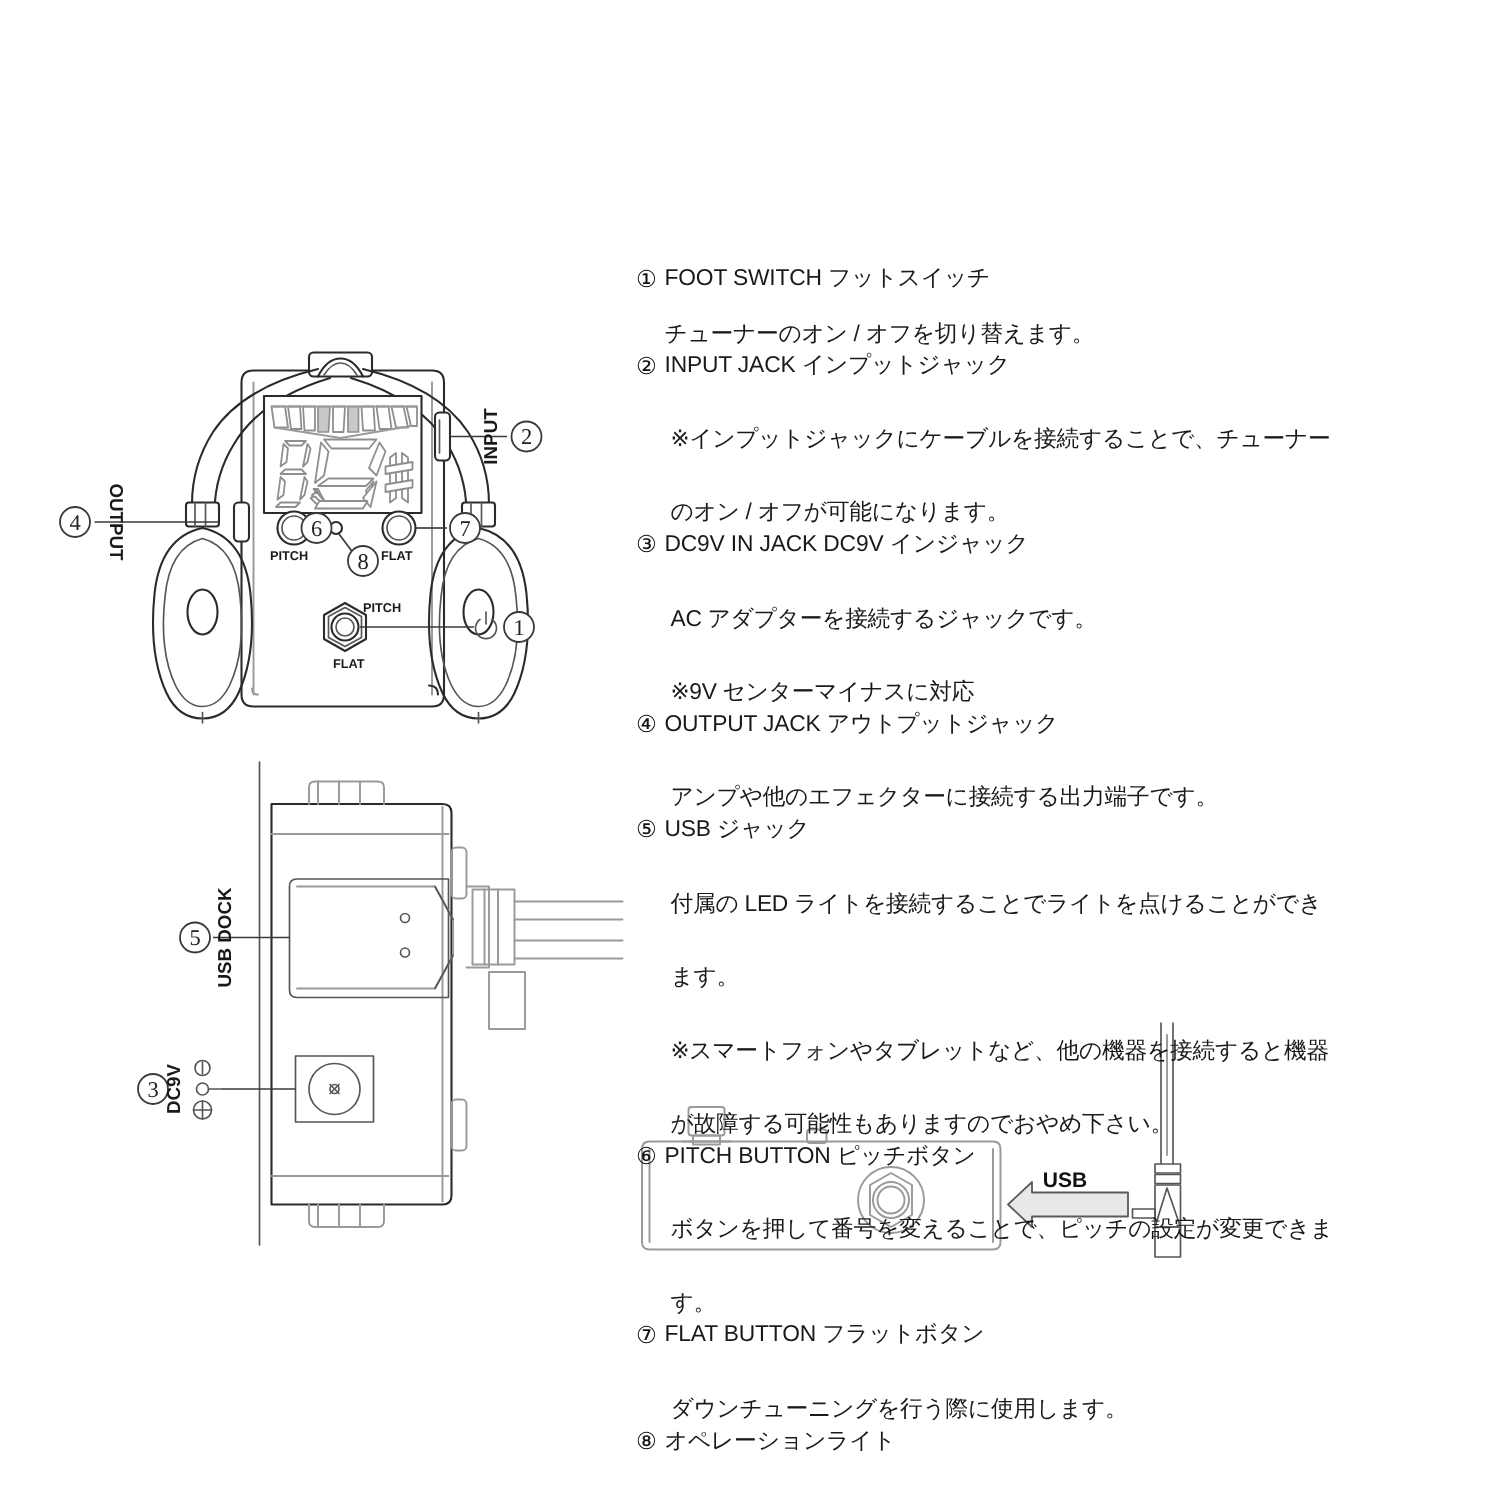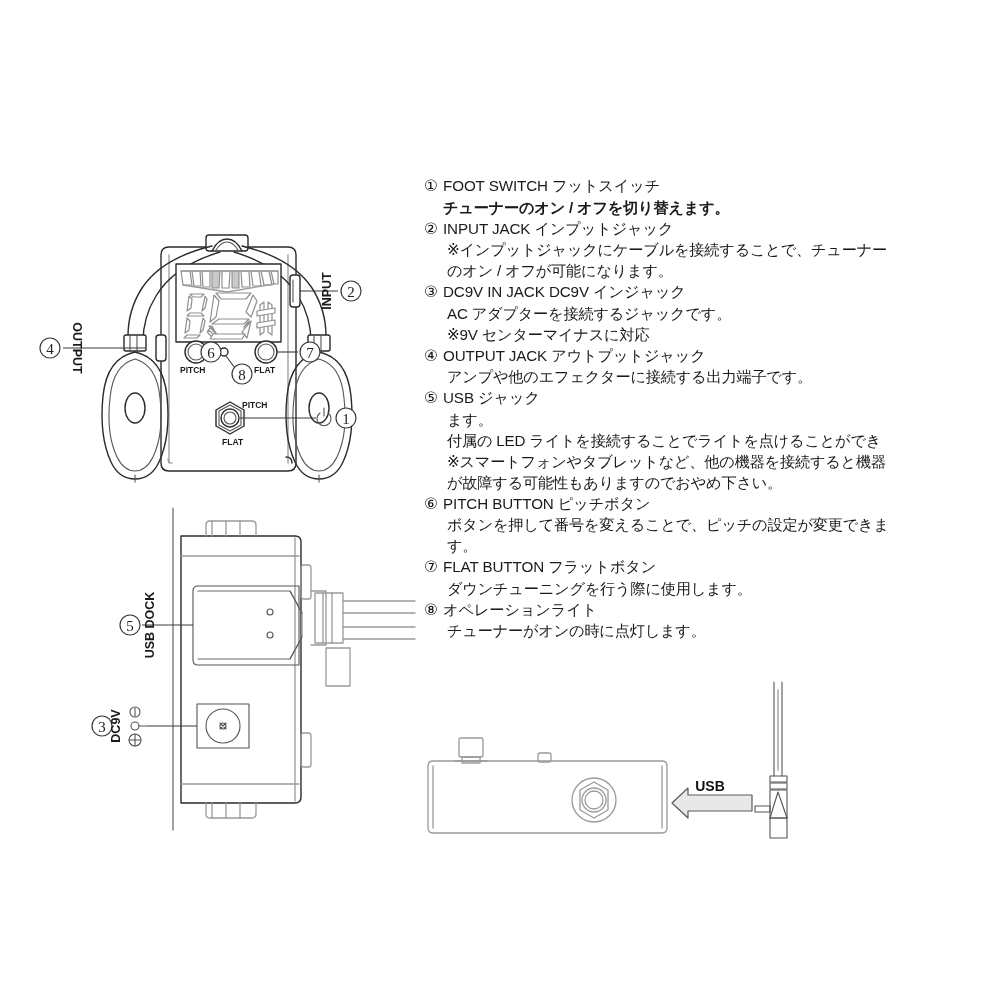--- a/index.html
+++ b/index.html
@@ -48,24 +48,26 @@
     font-weight: normal;
     letter-spacing: -0.1px;
     white-space: nowrap;
   }
   .legend-line {
     font-size: 15.2px;
     line-height: 21px;
     letter-spacing: -0.2px;
   }
   .legend-line.b {
-    font-weight: bold;
+    font-weight: normal;
+    margin-top: 15px;
   }
   .legend-line.indent {
     padding-left: 4px;
+    margin-top: 28px;
   }
 
   
   svg.draw {
     position: absolute;
     overflow: visible;
   }
   .ln {
     fill: none;
     stroke: #2b2b2b;
@@ -481,22 +483,22 @@
         <div class="legend-num">④</div>
         <div class="legend-body">
           <div class="legend-head">OUTPUT JACK アウトプットジャック</div>
           <div class="legend-line indent">アンプや他のエフェクターに接続する出力端子です。</div>
         </div>
       </div>
       <div class="legend-item">
         <div class="legend-num">⑤</div>
         <div class="legend-body">
           <div class="legend-head">USB ジャック</div>
+          <div class="legend-line indent">付属の LED ライトを接続することでライトを点けることができ</div>
           <div class="legend-line indent">ます。</div>
-          <div class="legend-line indent">付属の LED ライトを接続することでライトを点けることができ</div>
           <div class="legend-line indent">※スマートフォンやタブレットなど、他の機器を接続すると機器</div>
           <div class="legend-line indent">が故障する可能性もありますのでおやめ下さい。</div>
         </div>
       </div>
       <div class="legend-item">
         <div class="legend-num">⑥</div>
         <div class="legend-body">
           <div class="legend-head">PITCH BUTTON ピッチボタン</div>
           <div class="legend-line indent">ボタンを押して番号を変えることで、ピッチの設定が変更できま</div>
           <div class="legend-line indent">す。</div>

